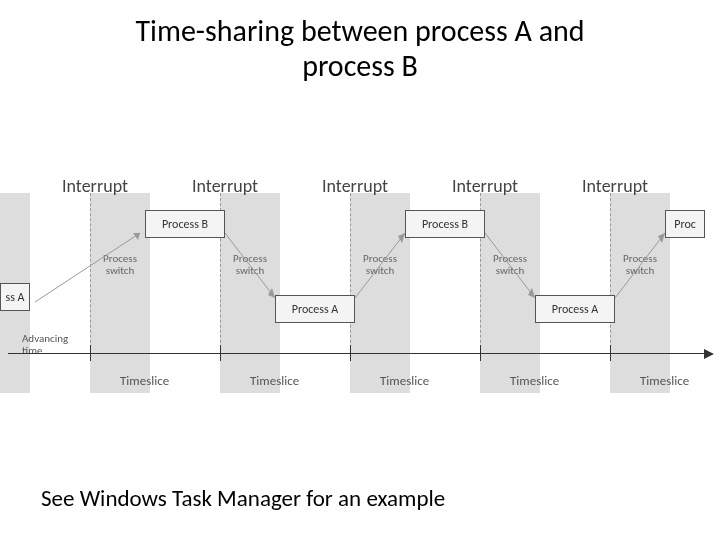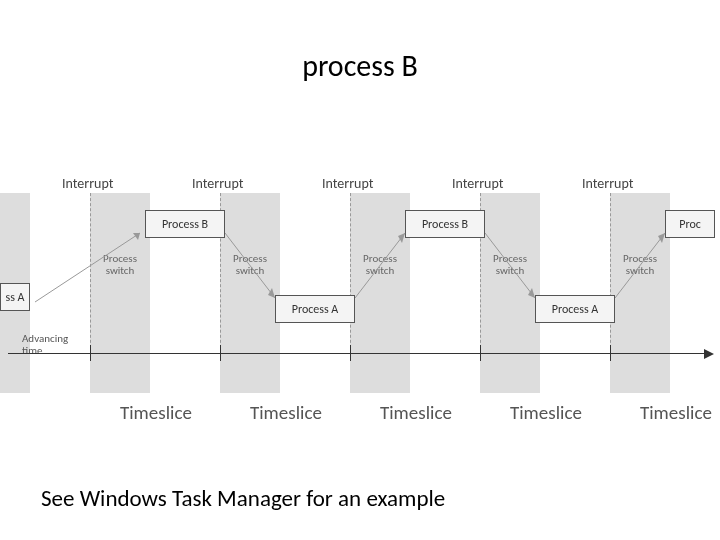--- a/index.html
+++ b/index.html
@@ -22,21 +22,21 @@
   }
   .diagram-area {
     position: absolute;
     left: 0; right: 0;
     top: 175px;
     height: 245px;
   }
   .interrupt-label {
     position: absolute;
     top: 0px;
-    font-size: 14px;
+    font-size: 18px;
     color: #444;
   }
   .interrupt-line {
     position: absolute;
     border-left: 1px dashed #999;
     top: 18px;
     height: 160px;
   }
   .gray-band {
     position: absolute;
@@ -95,40 +95,39 @@
     top: 158px;
     left: 6px;
     font-size: 11px;
     color: #555;
     line-height: 1.1;
     margin-left: 16px;
   }
   .timeslice-label {
     position: absolute;
     top: 198px;
-    font-size: 19px;
+    font-size: 13px;
     color: #555;
     text-align: center;
-    margin-top: 28px;
   }
   .caption {
     position: absolute;
     bottom: 28px;
     width: 100%;
     text-align: left;
     font-size: 23px;
     color: #000;
     padding-left: 41px;
   }
 </style>
 </head>
 <body>
 
 <div class="title">
-  <br>
+  <span>Time-sharing between process A and</span><br>
   <span>process B</span>
 </div>
 
 <div class="diagram-area">
 
   <div class="gray-band" style="left:0px;width:30px;"></div>
   <div class="gray-band" style="left:90px;width:60px;"></div>
   <div class="gray-band" style="left:220px;width:60px;"></div>
   <div class="gray-band" style="left:350px;width:60px;"></div>
   <div class="gray-band" style="left:480px;width:60px;"></div>
@@ -147,21 +146,21 @@
   <div class="interrupt-label" style="left:452px;">Interrupt</div>
 
   <div class="interrupt-line" style="left:610px;"></div>
   <div class="interrupt-label" style="left:582px;">Interrupt</div>
 
   <div class="process-box" style="left:0px;width:30px;top:108px;">ss A</div>
   <div class="process-box" style="left:145px;width:80px;top:35px;">Process B</div>
   <div class="process-box" style="left:275px;width:80px;top:120px;">Process A</div>
   <div class="process-box" style="left:405px;width:80px;top:35px;">Process B</div>
   <div class="process-box" style="left:535px;width:80px;top:120px;">Process A</div>
-  <div class="process-box" style="left:665px;width:50px;top:35px;">Proc</div>
+  <div class="process-box" style="left:665px;width:40px;top:35px;">Proc</div>
 
   <div class="switch-label" style="left:95px;top:78px;white-space:pre;">Process
 switch</div>
   <svg class="switch-arrow" style="left:35px;top:55px;" width="110" height="75">
       <line x1="0" y1="72" x2="105" y2="3" stroke="#999" stroke-width="1"></line>
       <polygon points="105,3 98,3 103,10" fill="#999"></polygon>
     </svg>
 
   <div class="switch-label" style="left:225px;top:78px;white-space:pre;">Process
 switch</div>

